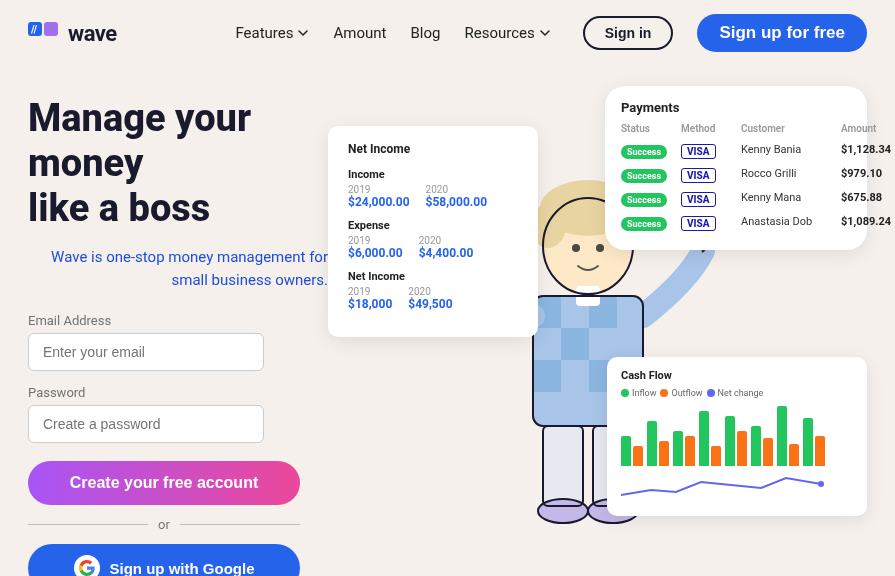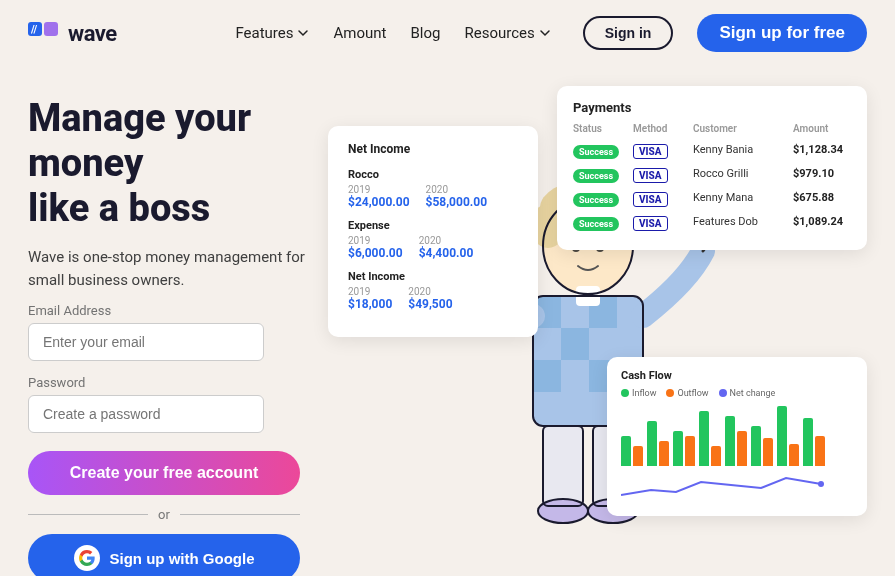--- a/index.html
+++ b/index.html
@@ -85,23 +85,24 @@
     }
     .headline {
       font-size: 38px;
       font-weight: 800;
       color: #1a1a2e;
       line-height: 1.18;
       margin-bottom: 16px;
     }
     .subtext {
       font-size: 15px;
-      color: #404040;
-      margin-bottom: 12px;
+      color: #1d4ed8;
+      margin-bottom: 22px;
       line-height: 1.5;
+      text-align: right;
     }
     .form-label {
       font-size: 13px;
       color: #737373;
       margin-bottom: 5px;
       display: block;
     }
     .form-group {
       margin-bottom: 14px;
     }
@@ -219,23 +220,23 @@
       color: #2563eb;
     }
     .year-value.expense { color: #2563eb; }
 
     
     .payments-card {
       position: absolute;
       right: 0px;
       top: 0px;
       background: #fff;
-      border-radius: 10px;
+      border-radius: 20px;
       padding: 14px 16px;
-      width: 310px;
+      width: 262px;
       box-shadow: 0 4px 18px rgba(0,0,0,0.09);
       z-index: 2;
     }
     .payments-title {
       font-size: 13px;
       font-weight: 700;
       color: #222;
       margin-bottom: 8px;
     }
     .payments-header {
@@ -296,21 +297,21 @@
       z-index: 2;
     }
     .cashflow-title {
       font-size: 11px;
       font-weight: 700;
       color: #222;
       margin-bottom: 6px;
     }
     .cashflow-legend {
       display: flex;
-      gap: 10px;
+      gap: 4px;
       margin-bottom: 8px;
     }
     .legend-item {
       display: flex;
       align-items: center;
       gap: 3px;
       font-size: 9px;
       color: #666;
     }
     .legend-dot {
@@ -430,21 +431,21 @@
 
     
   </div>
 
   <div class="right-panel">
 
     <div class="net-income-card">
       <div class="card-title">Net Income</div>
 
       <div class="income-row">
-        <div class="income-label">Rocco</div>
+        <div class="income-label">Income</div>
         <div class="year-row">
           <div class="year-col">
             <div class="year-label">2019</div>
             <div class="year-value">$24,000.00</div>
           </div>
           <div class="year-col">
             <div class="year-label">2020</div>
             <div class="year-value">$58,000.00</div>
           </div>
         </div>
@@ -502,21 +503,21 @@
       </div>
       <div class="payment-row">
         <div><span class="status-badge">Success</span></div>
         <div><span class="method-visa">VISA</span></div>
         <div class="customer-name">Kenny Mana</div>
         <div class="amount-value">$675.88</div>
       </div>
       <div class="payment-row">
         <div><span class="status-badge">Success</span></div>
         <div><span class="method-visa">VISA</span></div>
-        <div class="customer-name">Features Dob</div>
+        <div class="customer-name">Anastasia Dob</div>
         <div class="amount-value">$1,089.24</div>
       </div>
     </div>
 
     <div class="cashflow-card">
       <div class="cashflow-title">Cash Flow</div>
       <div class="cashflow-legend">
         <div class="legend-item">
           <div class="legend-dot" style="background:#22c55e"></div>
           <span>Inflow</span>

